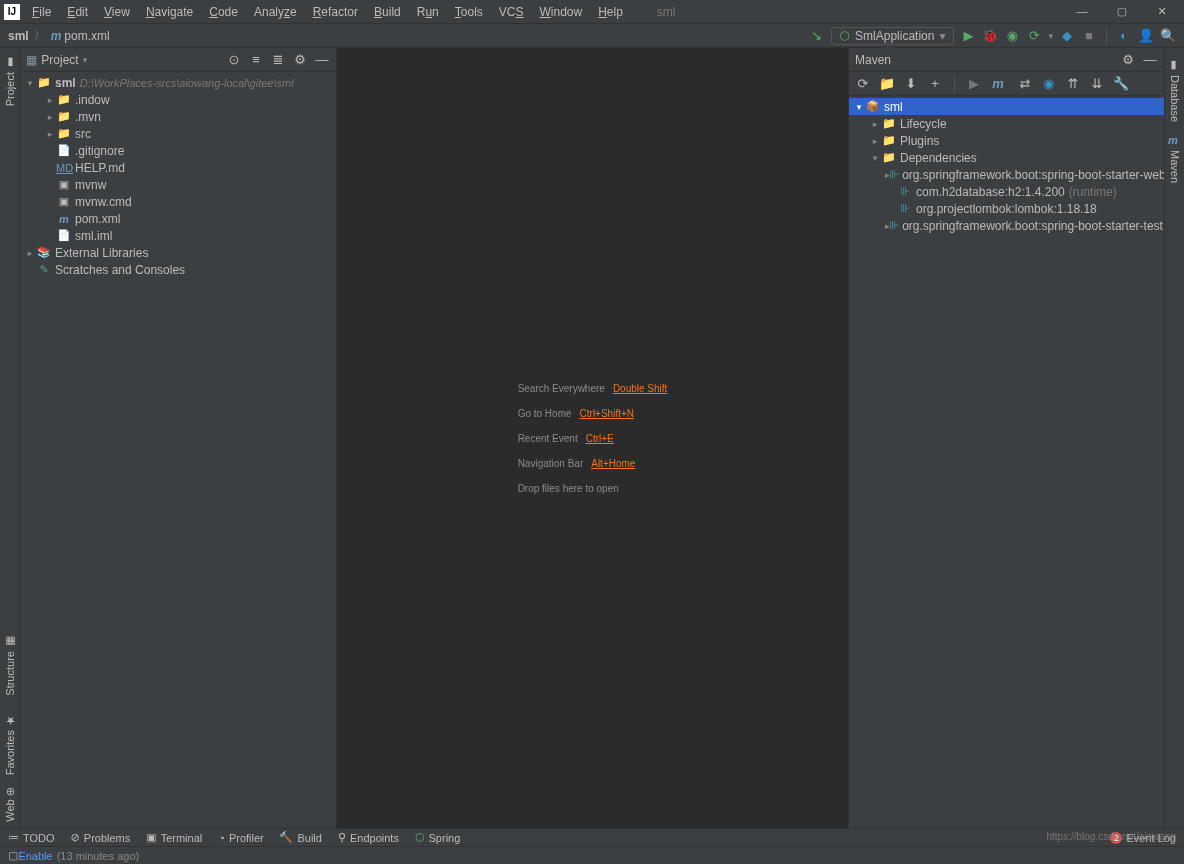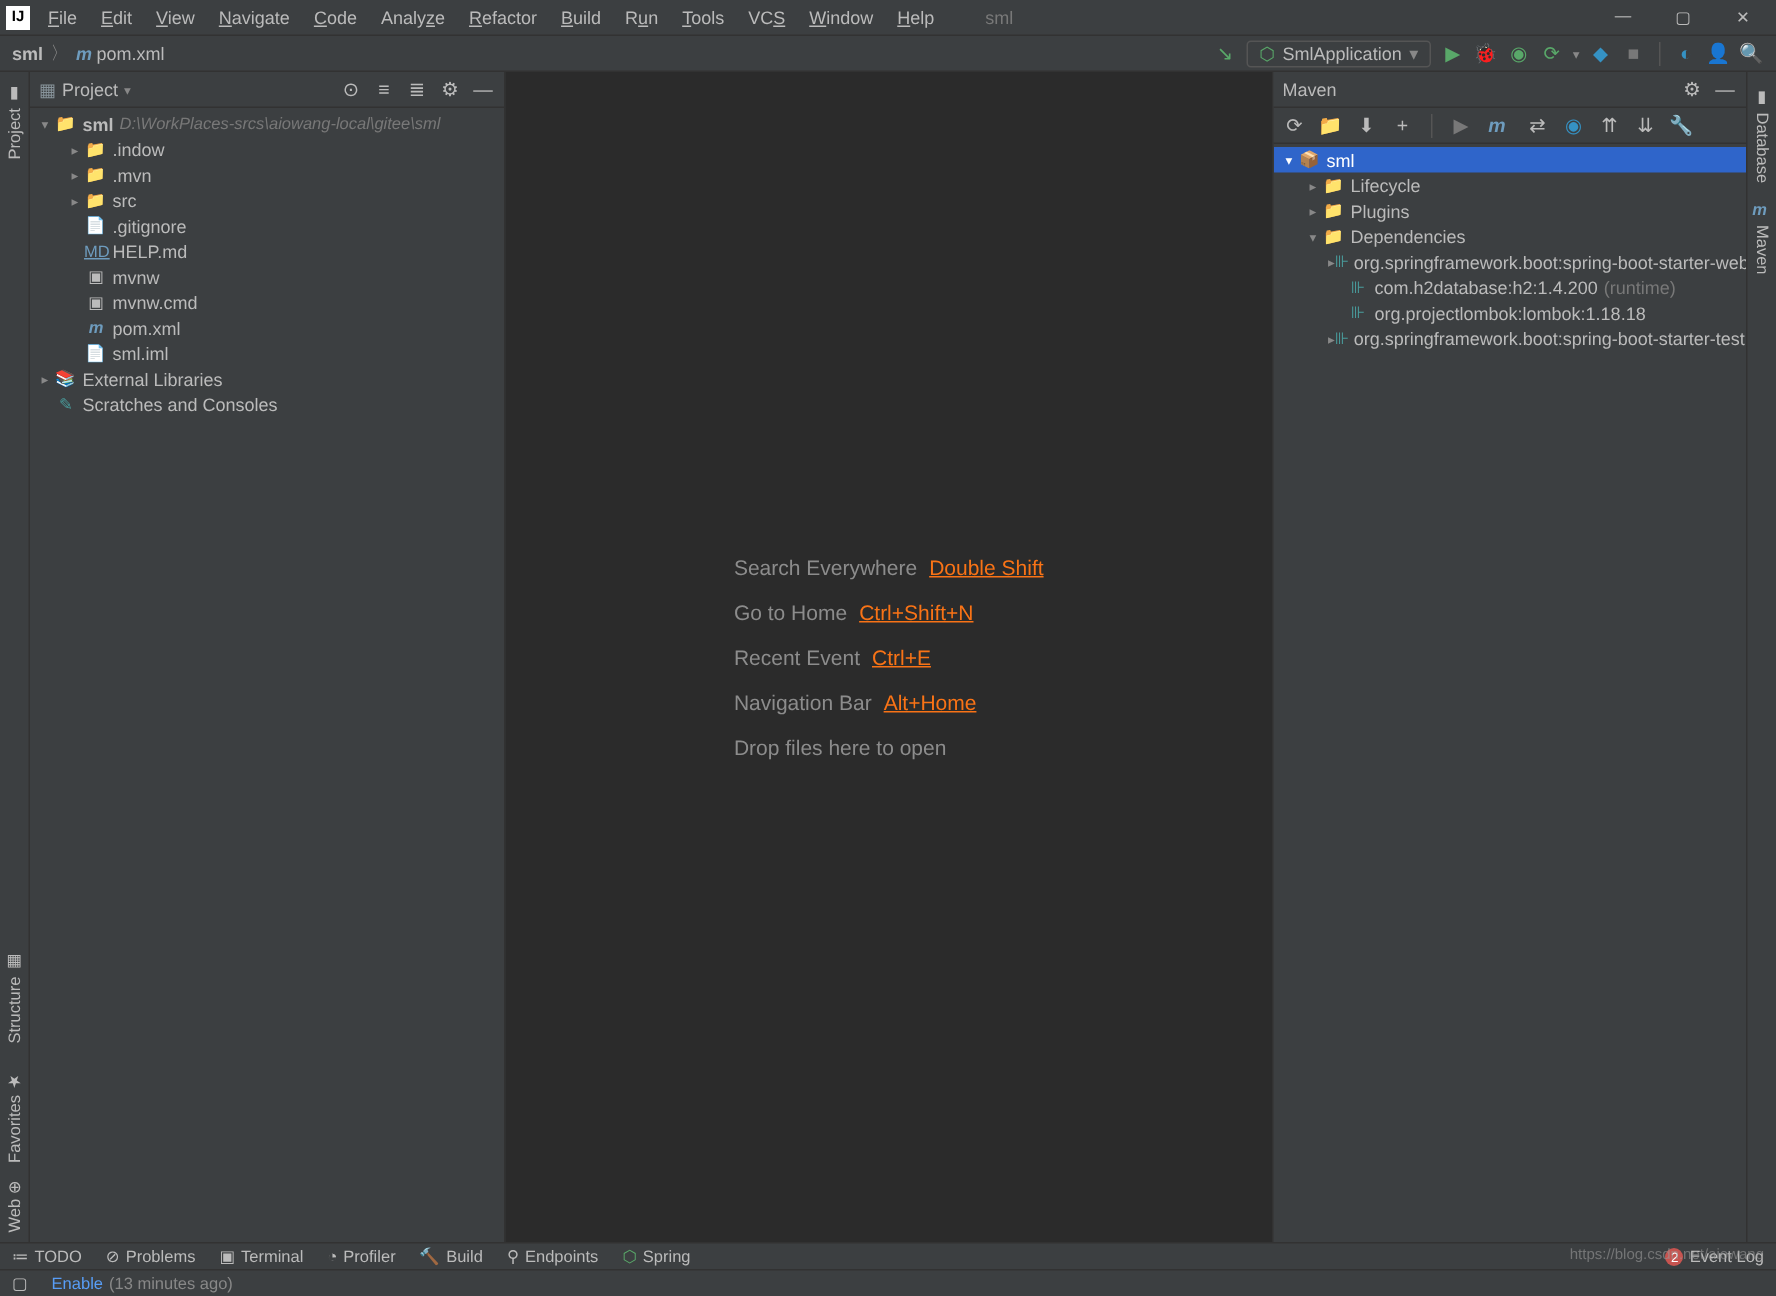--- a/index.html
+++ b/index.html
@@ -32,35 +32,35 @@
 .panel-header-right { margin-left: auto; display: flex; gap: 6px; }
 .tree { flex: 1; overflow: auto; padding: 2px 0; }
 .tree-row { display: flex; align-items: center; height: 17px; cursor: pointer; white-space: nowrap; }
 .arrow { width: 12px; text-align: center; color: #888; font-size: 9px; }
 .tree-icon { width: 16px; text-align: center; margin-right: 3px; font-size: 11px; }
 .folder-icon { color: #87939a; }
 .tree-label { color: #bbbbbb; }
 .tree-label.bold { font-weight: bold; }
 .tree-path { color: #787878; margin-left: 4px; font-size: 11px; font-style: italic; }
 .editor-area { flex: 1; background: #2b2b2b; display: flex; flex-direction: column; align-items: center; justify-content: center; color: #808080; }
-.tips { display: flex; flex-direction: column; gap: 14px; font-size: 14px; }
+.tips { display: flex; flex-direction: column; gap: 14px; font-size: 10px; }
 .tip-row { display: flex; gap: 8px; }
 .tip-label { color: #8c8c8c; }
 .tip-key { color: #f97316; text-decoration: underline; }
 .maven-panel { width: 316px; background: #3c3f41; border-left: 1px solid #323232; display: flex; flex-direction: column; }
 .maven-toolbar { height: 24px; display: flex; align-items: center; gap: 8px; padding: 0 6px; border-bottom: 1px solid #323232; }
 .maven-tree-row.selected { background: #2f65ca; color: #fff; }
 .maven-tree-row { display: flex; align-items: center; height: 17px; cursor: pointer; white-space: nowrap; }
 .dep-scope { color: #787878; margin-left: 4px; }
 .right-gutter { width: 20px; background: #3c3f41; border-left: 1px solid #323232; display:flex; flex-direction:column; align-items:center; padding-top:4px;}
 .right-gutter .gutter-label { writing-mode: vertical-rl; transform: none; }
 .bottom-bar { height: 18px; background: #3c3f41; border-top: 1px solid #323232; display: flex; align-items: center; padding: 0 8px; gap: 16px; font-size: 11px; color: #bbbbbb; }
 .bottom-tab { display: flex; align-items: center; gap: 4px; cursor: pointer; }
 .status-bar { height: 18px; background: #3c3f41; border-top: 1px solid #323232; display: flex; align-items: center; padding: 0 8px; font-size: 11px; color: #bbbbbb; }
-.status-link { color: #589df6; cursor: pointer; margin-left:16px;}
+.status-link { color: #589df6; cursor: pointer; margin-left:0;}
 .badge { background:#c75450; color:#fff; border-radius:50%; width:12px; height:12px; display:flex; align-items:center; justify-content:center; font-size:9px;}
 .watermark { position:absolute; right:8px; bottom:22px; color:#999; font-size:10px; opacity:0.6;}
 .sep-bar { width:1px; height:16px; background:#555; margin:0 3px;}
 </style>
 </head>
 <body>
 
 <div class="titlebar">
   <div class="app-icon">IJ</div>
   <div class="menu-bar">

